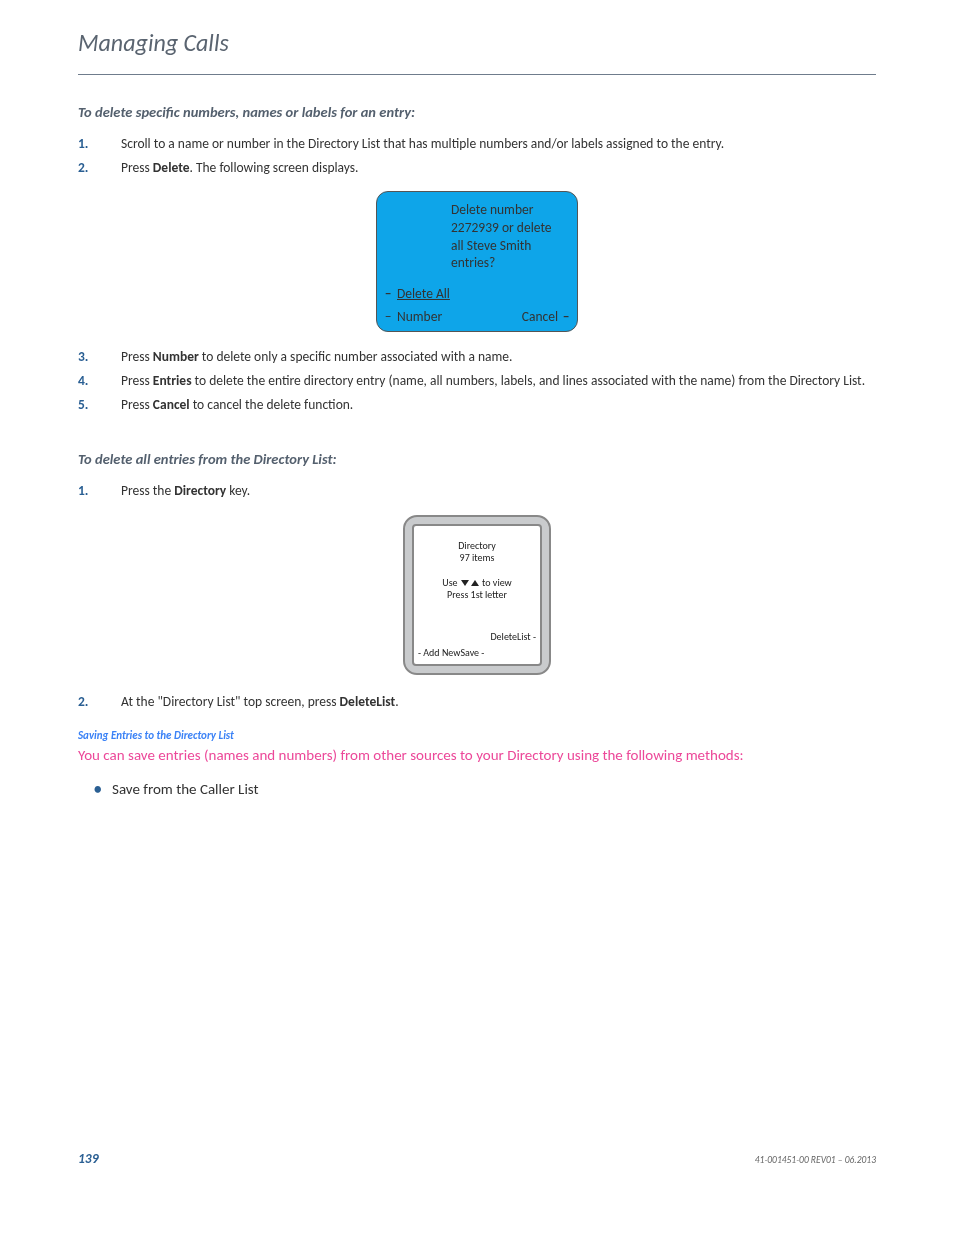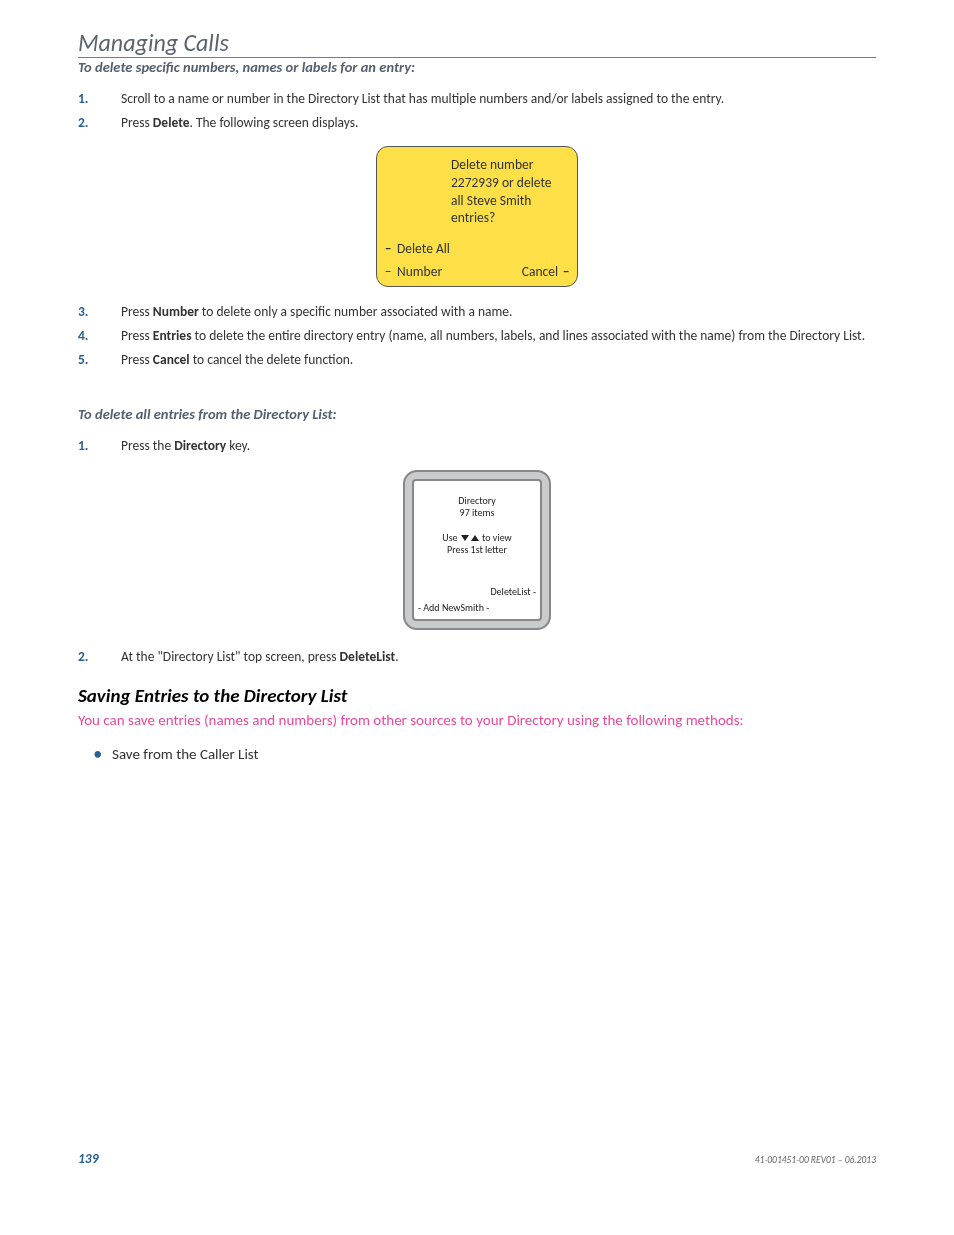--- a/index.html
+++ b/index.html
@@ -11,21 +11,22 @@
     width: 954px;
     height: 1235px;
     position: relative;
     box-sizing: border-box;
   }
   .page {
     padding: 28px 78px 0 78px;
   }
   .page-header {
     border-bottom: 1px solid #6f7c8c;
-    padding-bottom: 0;
+    padding-bottom: 17px;
+    margin-bottom: 28px;
   }
   .page-title {
     font-style: italic;
     font-size: 24px;
     color: #5a6470;
     font-weight: 400;
   }
   .subhead {
     font-style: italic;
     font-weight: 700;
@@ -62,21 +63,21 @@
     margin: 10px 0 16px 0;
   }
   
   .phone1 {
     width: 200px;
     border: 1px solid #555;
     border-radius: 12px;
     padding: 9px 0 0 0;
     font-size: 13.5px;
     color: #333;
-    background: #fde047;
+    background: #0ea5e9;
   }
   .phone1 .msg {
     padding: 0 14px 10px 74px;
     line-height: 1.3;
   }
   .phone1 .row {
     display: flex;
     justify-content: space-between;
     align-items: center;
     padding: 3px 6px;
@@ -138,22 +139,22 @@
     position: absolute;
     left: 4px; right: 4px;
     bottom: 5px;
     display: flex;
     font-size: 10px;
   }
   .section-gap { height: 22px; }
   .saving-head {
     font-style: italic;
     font-weight: 700;
-    color: #000000;
-    font-size: 19px;
+    color: #3b82f6;
+    font-size: 11px;
     margin: 18px 0 4px 0;
   }
   .saving-text {
     font-size: 15px;
     color: #ec4899;
     margin: 0 0 10px 0;
   }
   ul.bullets {
     list-style: none;
     padding: 0;
@@ -221,21 +222,21 @@
   <div class="figwrap">
     <div class="phone1">
       <div class="msg">
         <div>Delete number</div>
         <div>2272939 or delete</div>
         <div>all Steve Smith</div>
         <div>entries?</div>
       </div>
       <div class="row">
         <span class="dash">–</span>
-        <span style="flex:1; padding-left:4px;">Delete All</span>
+        <span style="flex:1; padding-left:4px;text-decoration:underline;">Delete All</span>
         <span style="width:60px;"></span>
       </div>
       <div class="row">
         <span class="dash small">–</span>
         <span style="flex:1; padding-left:4px;">Number</span>
         <span>Cancel</span>
         <span class="dash" style="padding-left:3px;">–</span>
       </div>
     </div>
   </div>
@@ -283,21 +284,21 @@
         </div>
         <div class="block-mid">
           <div>
             <span>Use </span><span class="arrow down"></span><span class="arrow up"></span><span> to view</span>
           </div>
           <div>Press 1st letter</div>
         </div>
         <div class="soft-top">DeleteList -</div>
         <div class="soft-bot">
           <span>- Add New</span>
-          <span>Smith -</span>
+          <span>Save -</span>
         </div>
       </div>
     </div>
   </div>
 
   <ol class="steps" style="margin-top:18px;">
     <li>
       <span class="num">2.</span>
       <span class="body">
         <span>At the "Directory List" top screen, press </span><span class="b">DeleteList</span><span>.</span>

